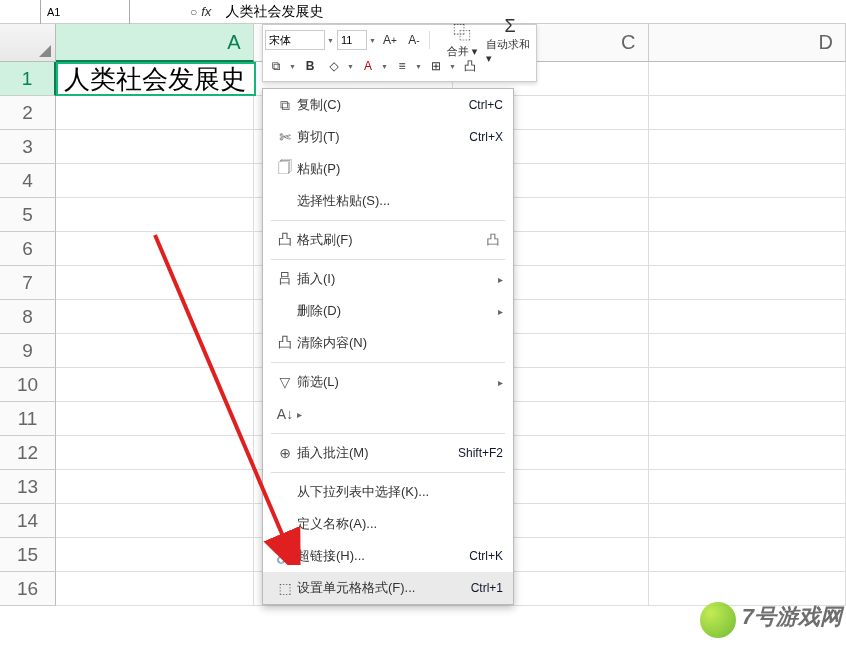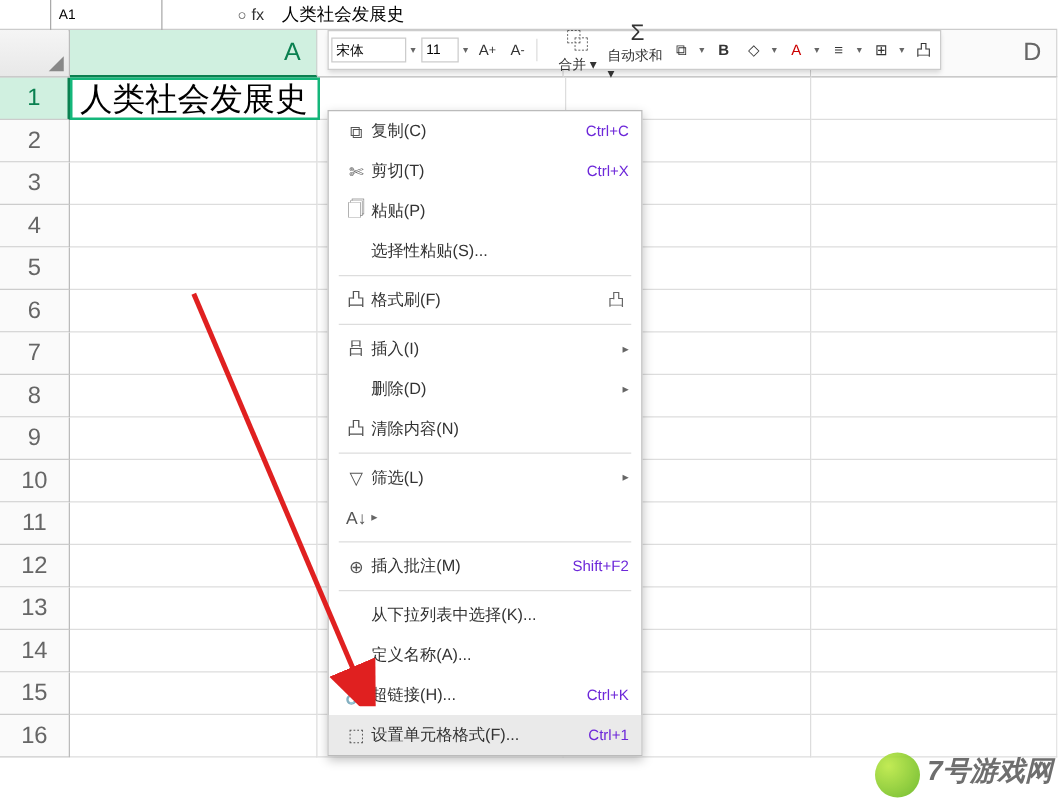--- a/index.html
+++ b/index.html
@@ -2,24 +2,24 @@
 <html><head>
   <meta charset="utf-8">
   <style>
     * { margin: 0; padding: 0; box-sizing: border-box; font-family: "Microsoft YaHei", Arial, sans-serif; }
     body { width: 846px; height: 646px; background: #fff; position: relative; overflow: hidden; }
     
     .formula-bar { height: 24px; display: flex; align-items: center; border-bottom: 1px solid #ccc; background: #fff; }
     .cell-name-box { width: 90px; height: 22px; border: 1px solid #aaa; margin-left: 40px; font-size: 11px; padding: 12px 6px; display: flex; align-items: center; }
     .fx-area { display: flex; align-items: center; margin-left: 60px; gap: 4px; }
     .fx-icon { font-size: 12px; color: #555; }
-    .fx-label { font-size: 13px; color: #333; }
+    .fx-label { font-style: italic; font-size: 13px; color: #333; }
     .formula-input { margin-left: 10px; font-size: 14px; padding: 0 4px; }
     
-    .mini-toolbar { position: absolute; left: 262px; top: 24px; background: #fff; border: 1px solid #ccc; box-shadow: 0 2px 4px rgba(0,0,0,0.15); z-index: 10; display: flex; flex-direction: row; padding: 2px; }
+    .mini-toolbar { position: absolute; left: 262px; top: 24px; background: #fff; border: 1px solid #ccc; box-shadow: 0 2px 4px rgba(0,0,0,0.15); z-index: 10; display: flex; flex-direction: column; padding: 2px; }
     .mini-row { display: flex; align-items: center; height: 26px; gap: 2px; }
     .mini-font-select { width: 60px; height: 20px; font-size: 11px; border: 1px solid #ccc; padding-left: 3px; }
     .mini-size-select { width: 30px; height: 20px; font-size: 11px; border: 1px solid #ccc; padding-left: 3px; }
     .mini-btn { width: 22px; height: 22px; display: flex; align-items: center; justify-content: center; font-size: 12px; color: #333; cursor: pointer; }
     .mini-dropdown-arrow { font-size: 7px; color: #666; width: 8px; }
     .mini-sep { width: 1px; height: 18px; background: #ddd; margin: 0 2px; }
     .mini-big-btn { display: flex; flex-direction: column; align-items: center; justify-content: center; width: 48px; height: 50px; font-size: 11px; color: #333; cursor: pointer; }
     .mini-big-btn .big-icon { font-size: 18px; }
     .mini-big-group { display: flex; margin-left: 4px; }
     
@@ -34,21 +34,21 @@
     .row-header { width: 56px; display: flex; align-items: center; justify-content: center; font-size: 19px; color: #666; border-right: 1px solid #bbb; border-bottom: 1px solid #ccc; background: #fafafa; }
     .row.selected .row-header { background: #d0f0e0; color: #0a8050; border-right: 2px solid #0a8050; }
     .cell { flex: 1; border-right: 1px solid #ddd; border-bottom: 1px solid #ddd; font-size: 26px; display: flex; align-items: center; padding-left: 6px; }
     .cell.active { border: 2px solid #14b67a; }
     
     .context-menu { position: absolute; left: 262px; top: 88px; width: 252px; background: #fff; border: 1px solid #bbb; box-shadow: 0 3px 8px rgba(0,0,0,0.25); z-index: 20; font-size: 13px; color: #333; }
     .menu-item { height: 32px; display: flex; align-items: center; padding: 0 10px; cursor: pointer; }
     .menu-item:hover, .menu-item.hovered { background: #eaeaea; }
     .menu-icon { width: 24px; display: flex; justify-content: center; color: #555; font-size: 14px; }
     .menu-label { flex: 1; }
-    .menu-shortcut { color: #6d28d9; font-size: 12px; }
+    .menu-shortcut { color: #0f172a; font-size: 12px; }
     .menu-arrow { font-size: 10px; color: #666; }
     .menu-sep { height: 1px; background: #ddd; margin: 3px 8px; }
     .menu-right-icon { width: 20px; text-align: center; color: #666; }
     
     .arrow-overlay { position: absolute; left: 145px; top: 225px; z-index: 25; pointer-events: none; }
     
     .watermark { position: absolute; right: 4px; bottom: 8px; display: flex; align-items: flex-start; gap: 6px; opacity: 0.85; z-index: 5; }
     .wm-logo { width: 36px; height: 36px; border-radius: 50%; background: radial-gradient(circle at 30% 30%, #b8e838, #5ab010); }
     .wm-text { font-size: 22px; font-weight: bold; color: #555; font-style: italic; }
   </style>

